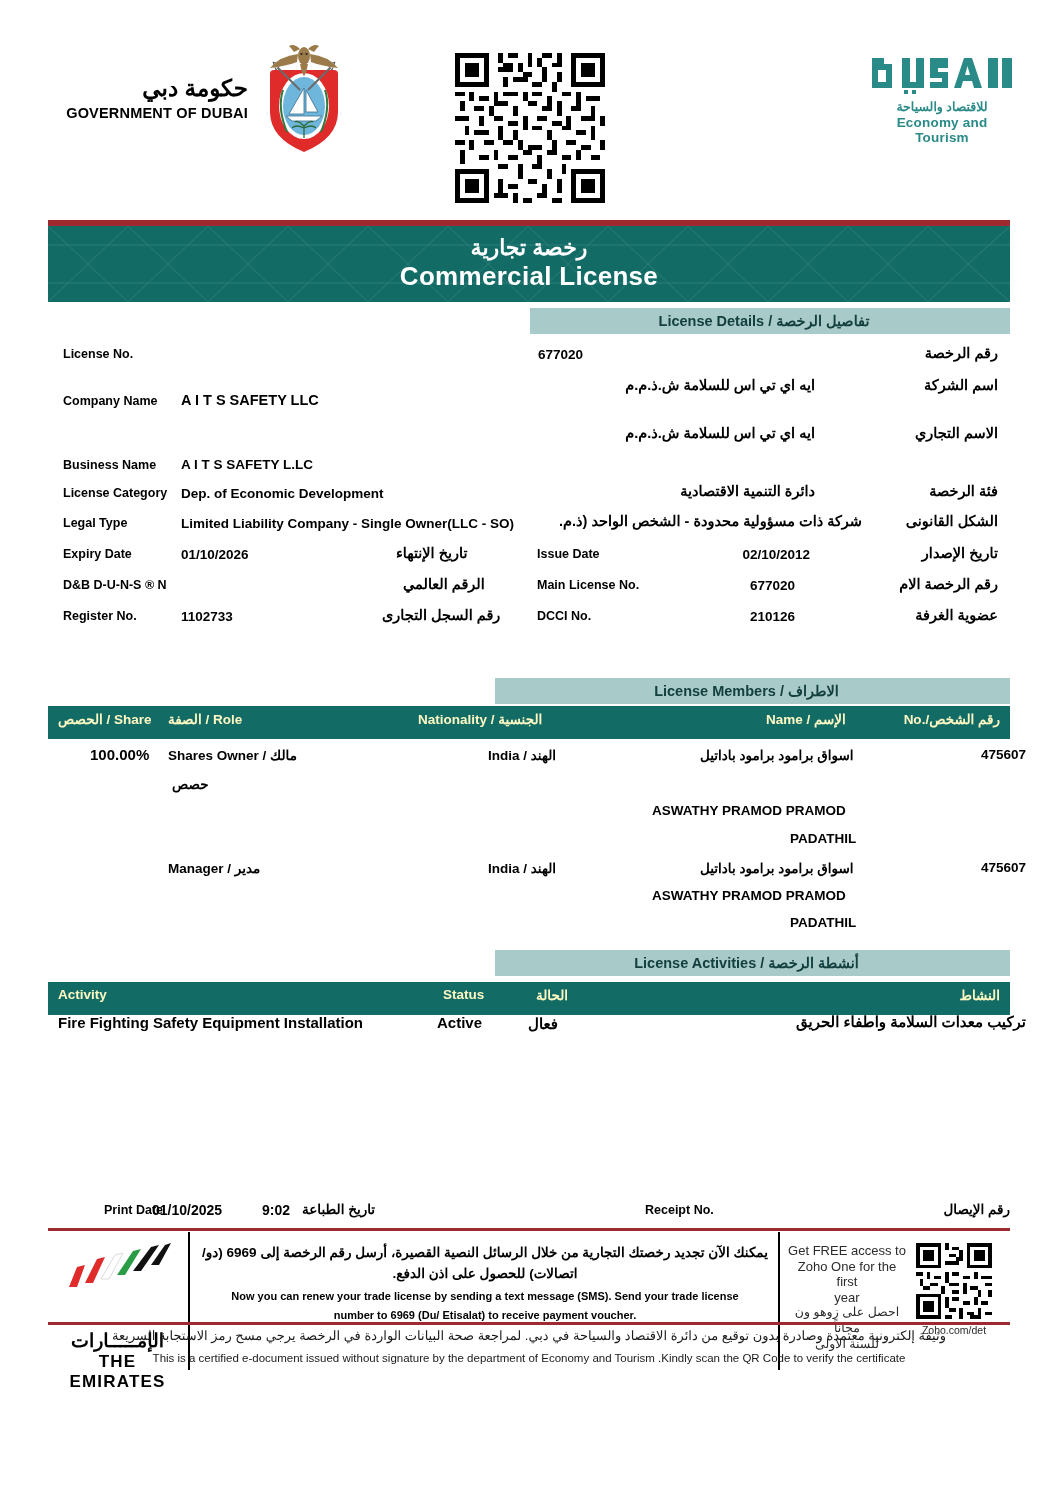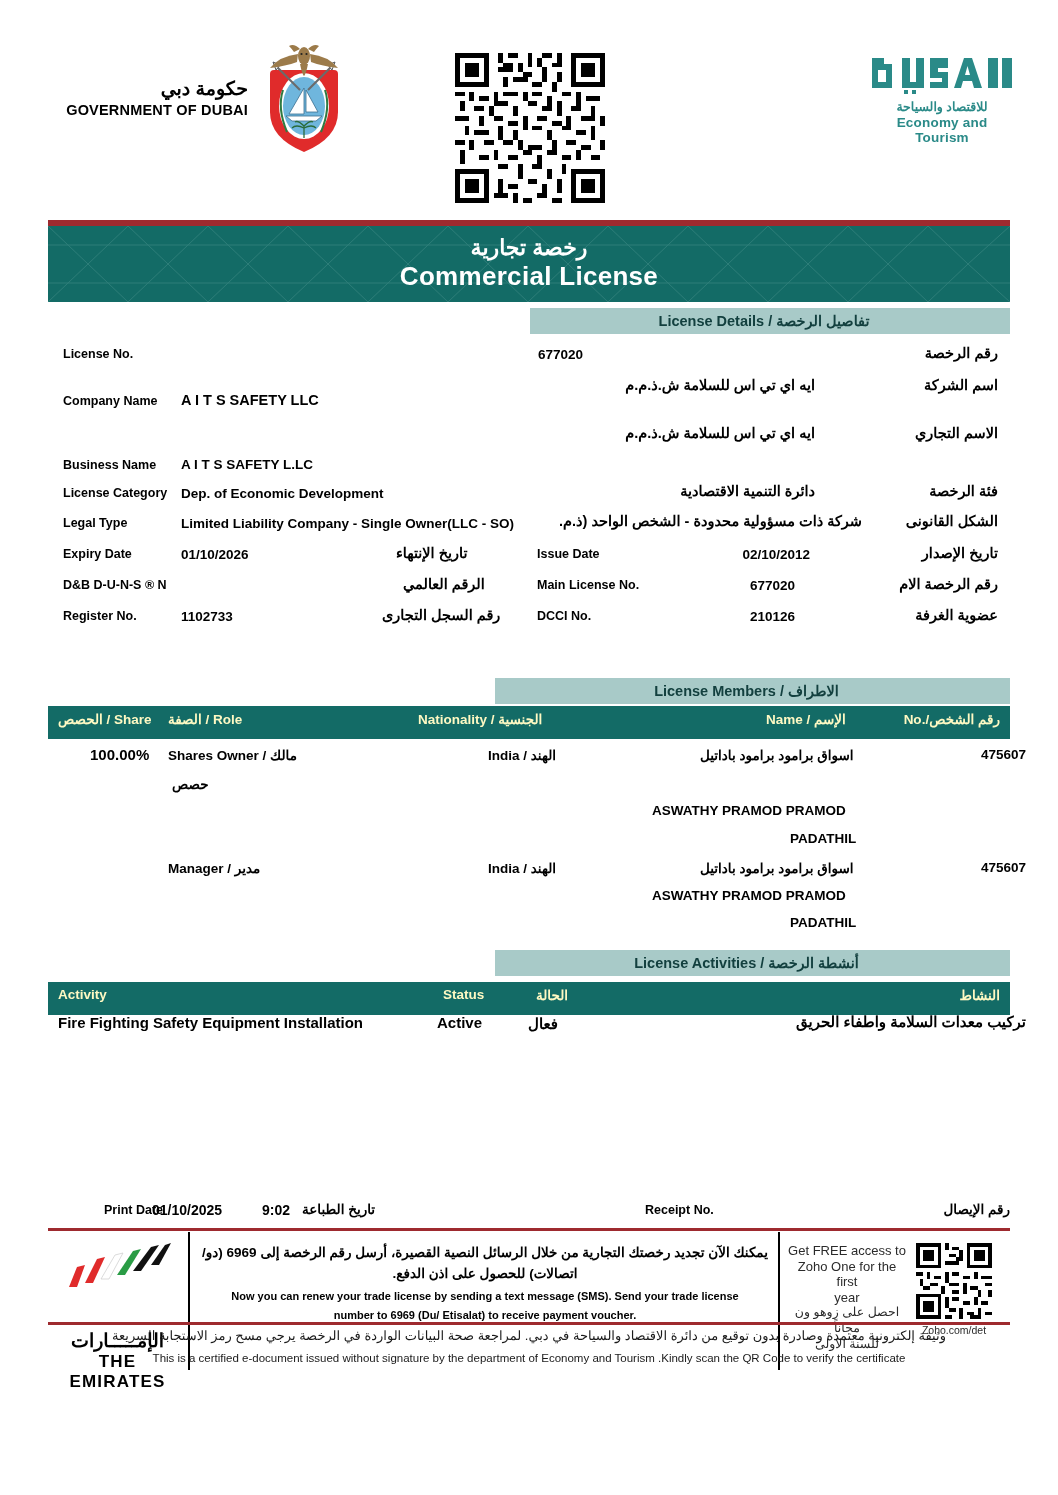--- a/index.html
+++ b/index.html
@@ -29,21 +29,21 @@
     width: 310px; height: 120px;
     display: flex;
     align-items: center;
   }
   .gov-text {
     text-align: right;
     width: 200px;
     margin-right: 8px;
   }
   .gov-ar {
-    font-size: 19px;
+    font-size: 23px;
     font-weight: bold;
     letter-spacing: 1px;
     line-height: 1.2;
     direction: rtl;
   }
   .gov-en {
     font-size: 14.5px;
     font-weight: bold;
     letter-spacing: 0.2px;
     margin-top: 2px;

